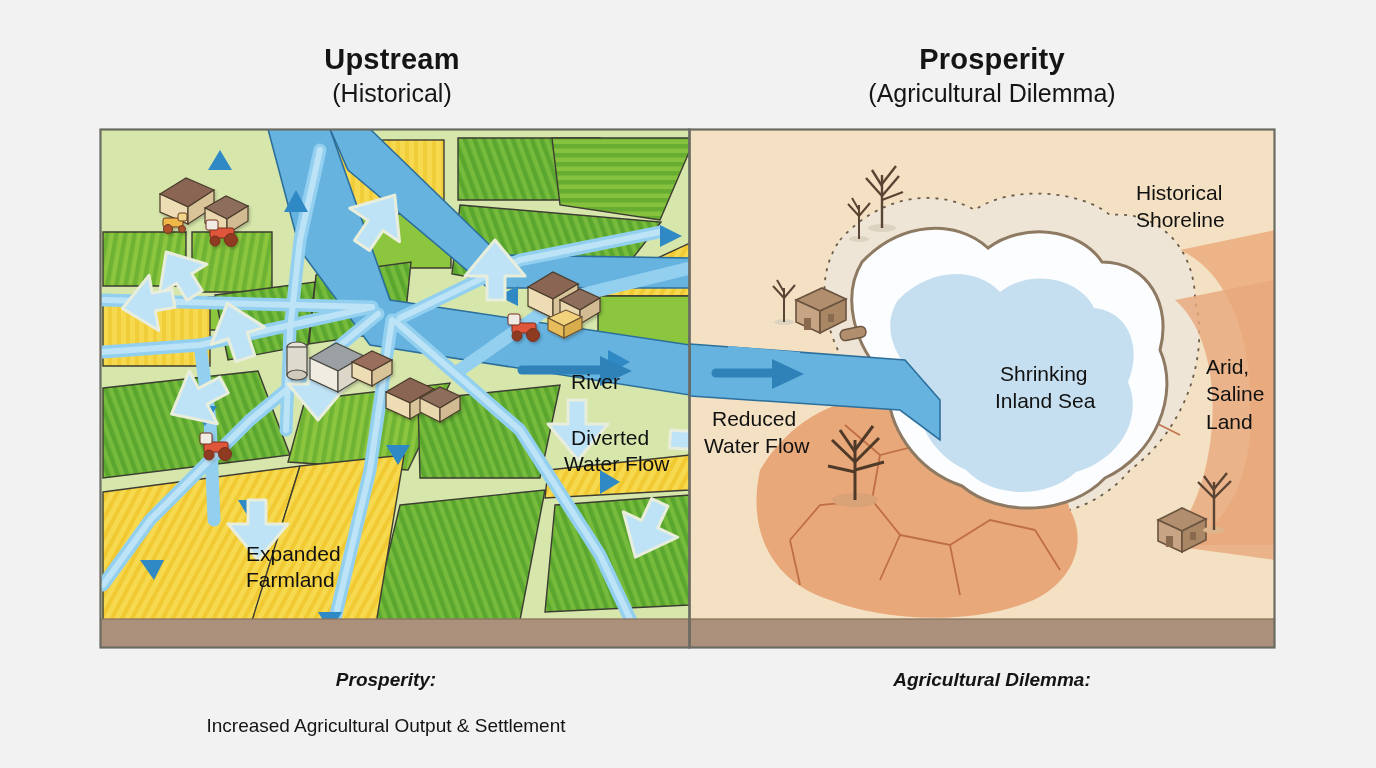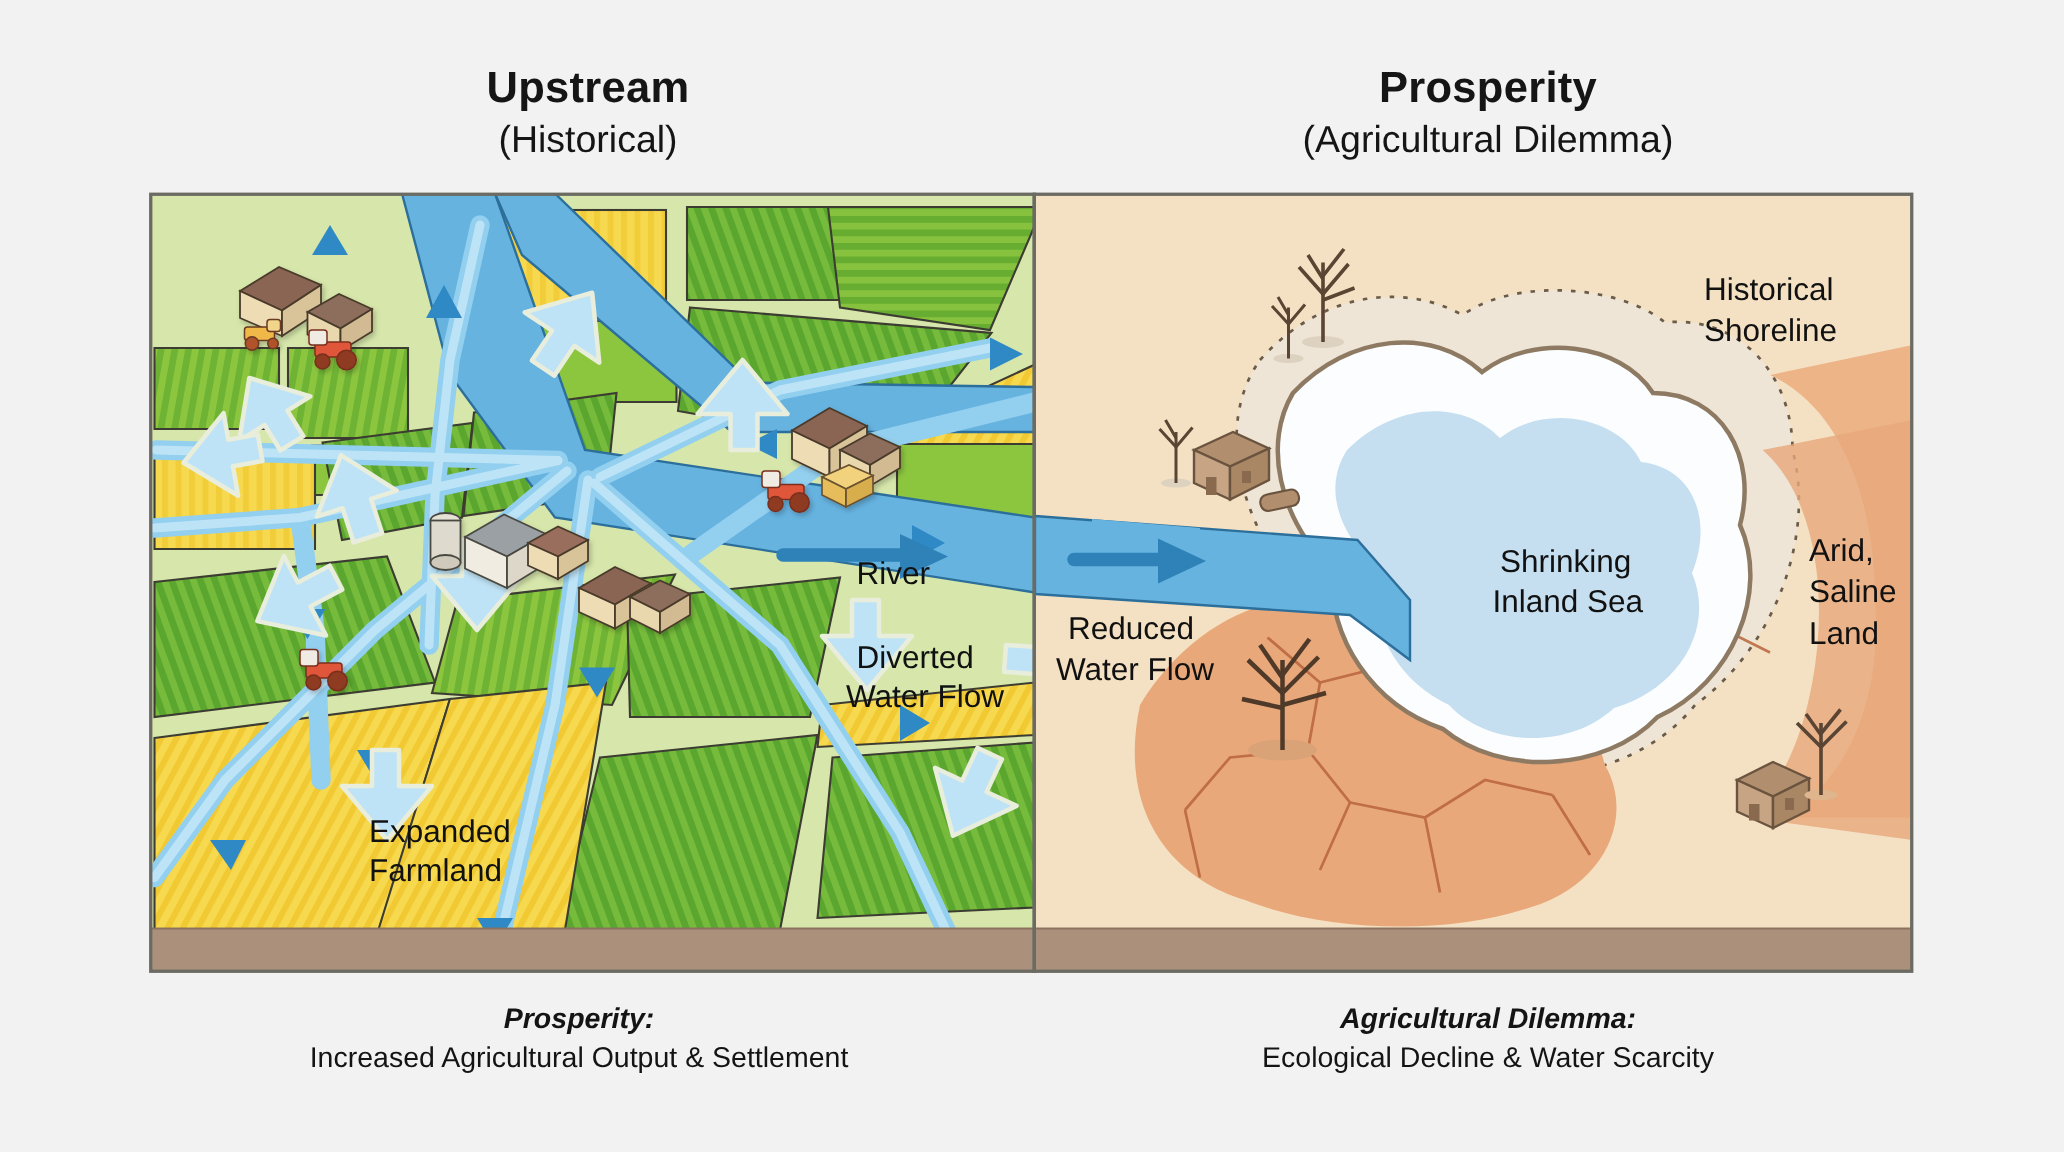--- a/index.html
+++ b/index.html
@@ -12,21 +12,21 @@
   }
   #stage{position:absolute;left:0;top:0;width:1376px;height:585px;}
   .hdr{position:absolute;text-align:center;color:#151515;}
   .hdr .t1{font-size:29px;font-weight:bold;letter-spacing:.2px;line-height:34px;}
   .hdr .t2{font-size:25px;font-weight:normal;line-height:34px;}
   #hdr-up{left:192px;top:42px;width:400px;}
   #hdr-down{left:792px;top:42px;width:400px;}
 
   .ftr{position:absolute;text-align:center;color:#141414;}
   .ftr .f1{font-size:19px;font-weight:bold;line-height:26px;font-style:italic;}
-  .ftr .f2{font-size:19px;font-weight:normal;line-height:26px;}
+  .ftr .f2{font-size:19px;font-weight:normal;line-height:26px;margin-top:20px;}
   #ftr-up{left:186px;top:667px;width:400px;}
   #ftr-down{left:790px;top:667px;width:404px;}
 
   svg{display:block;}
   .lbl{font-family:"Liberation Sans", sans-serif;fill:#111;font-size:21px;}
 </style>
 </head>
 <body>
 
 <div id="stage">
@@ -399,16 +399,15 @@
     <text class="lbl" x="1206" y="429">Land</text>
   </svg>
 
   <div class="ftr" id="ftr-up">
     <div class="f1">Prosperity:</div>
     <div class="f2">Increased Agricultural Output &amp; Settlement</div>
   </div>
 
   <div class="ftr" id="ftr-down">
     <div class="f1">Agricultural Dilemma:</div>
-    <div class="f2">Ecological Decline &amp; Water Scarcity</div>
   </div>
 
 </div>
 
 </body></html>

